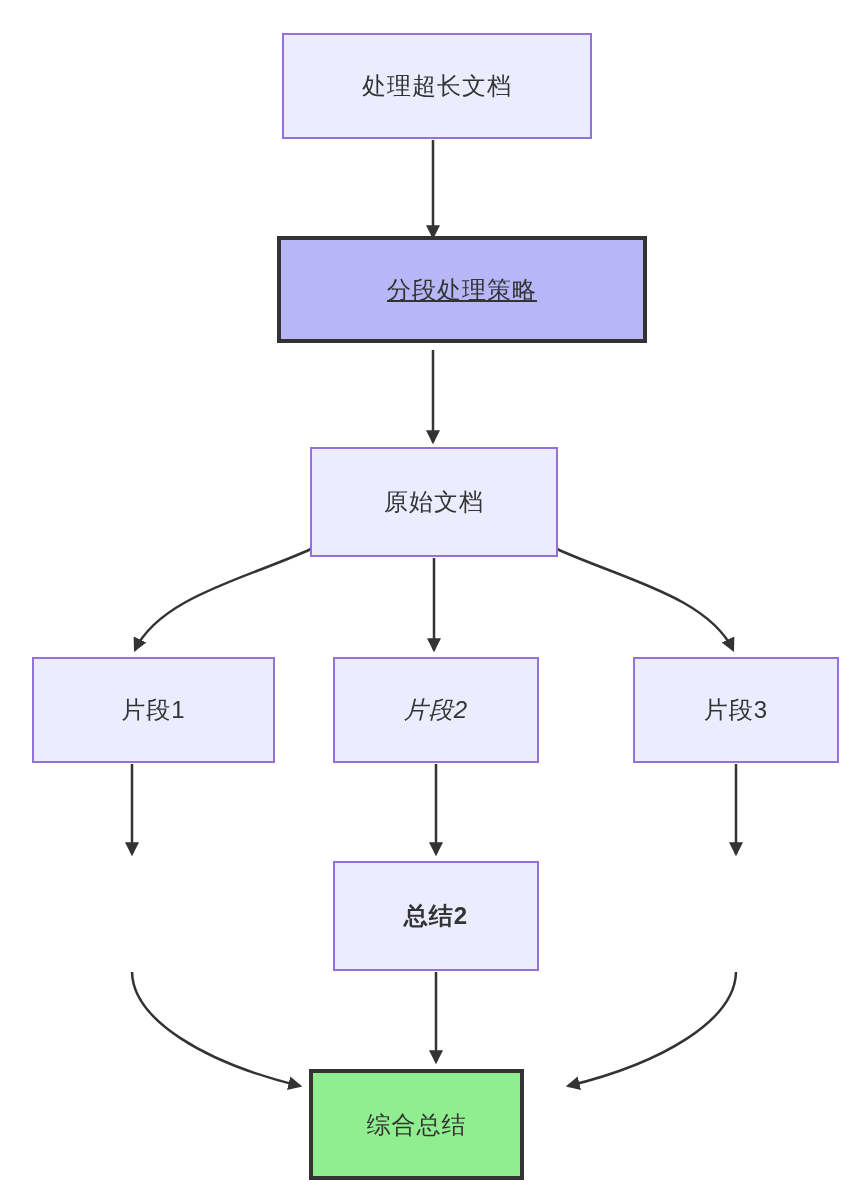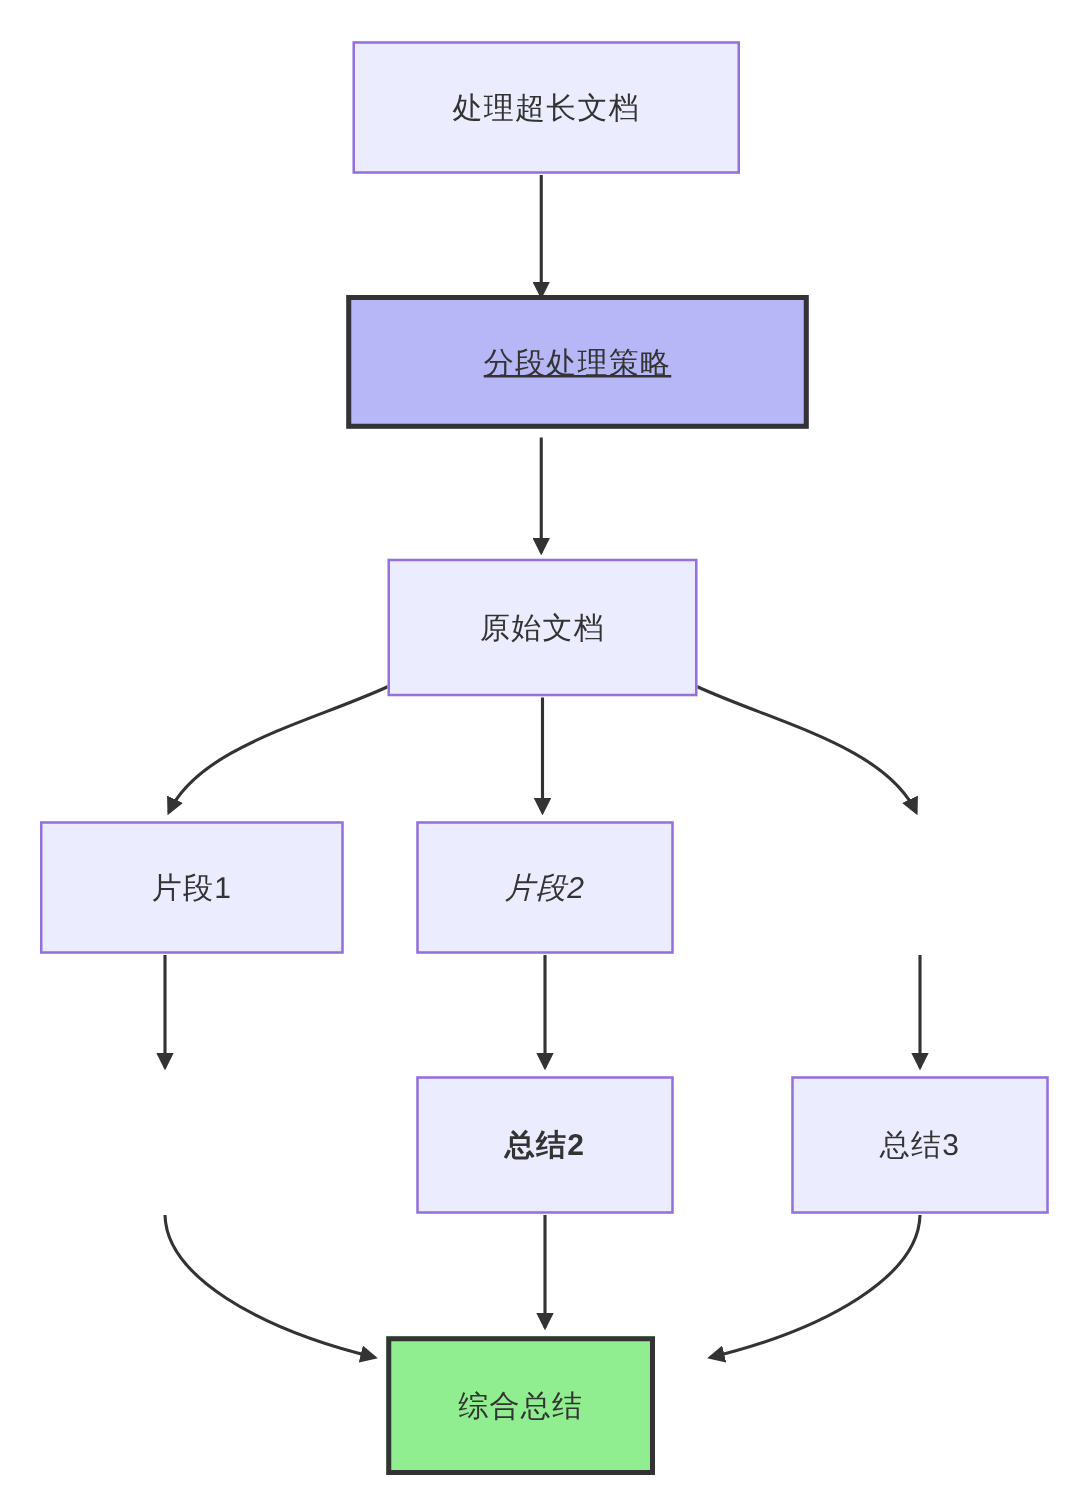--- a/index.html
+++ b/index.html
@@ -85,17 +85,17 @@
     <path class="edge" d="M132,972 C133,1020 205,1063 300,1086" marker-end="url(#arrowhead)"></path>
     <path class="edge" d="M436,972 L436,1062" marker-end="url(#arrowhead)"></path>
     <path class="edge" d="M736,972 C735,1020 663,1063 568,1086" marker-end="url(#arrowhead)"></path>
   </svg>
 
   <div id="node-A" class="node node-default">处理超长文档</div>
   <div id="node-B" class="node node-highlight">分段处理策略</div>
   <div id="node-C" class="node node-default">原始文档</div>
   <div id="node-D1" class="node node-default">片段1</div>
   <div id="node-D2" class="node node-default">片段2</div>
+  <div id="node-D3" class="node node-default">片段3</div>
   <div id="node-E2" class="node node-default">总结2</div>
-  <div id="node-E3" class="node node-default">总结3</div>
   <div id="node-F" class="node node-success">综合总结</div>
 
 </div>
 
 </body></html>

